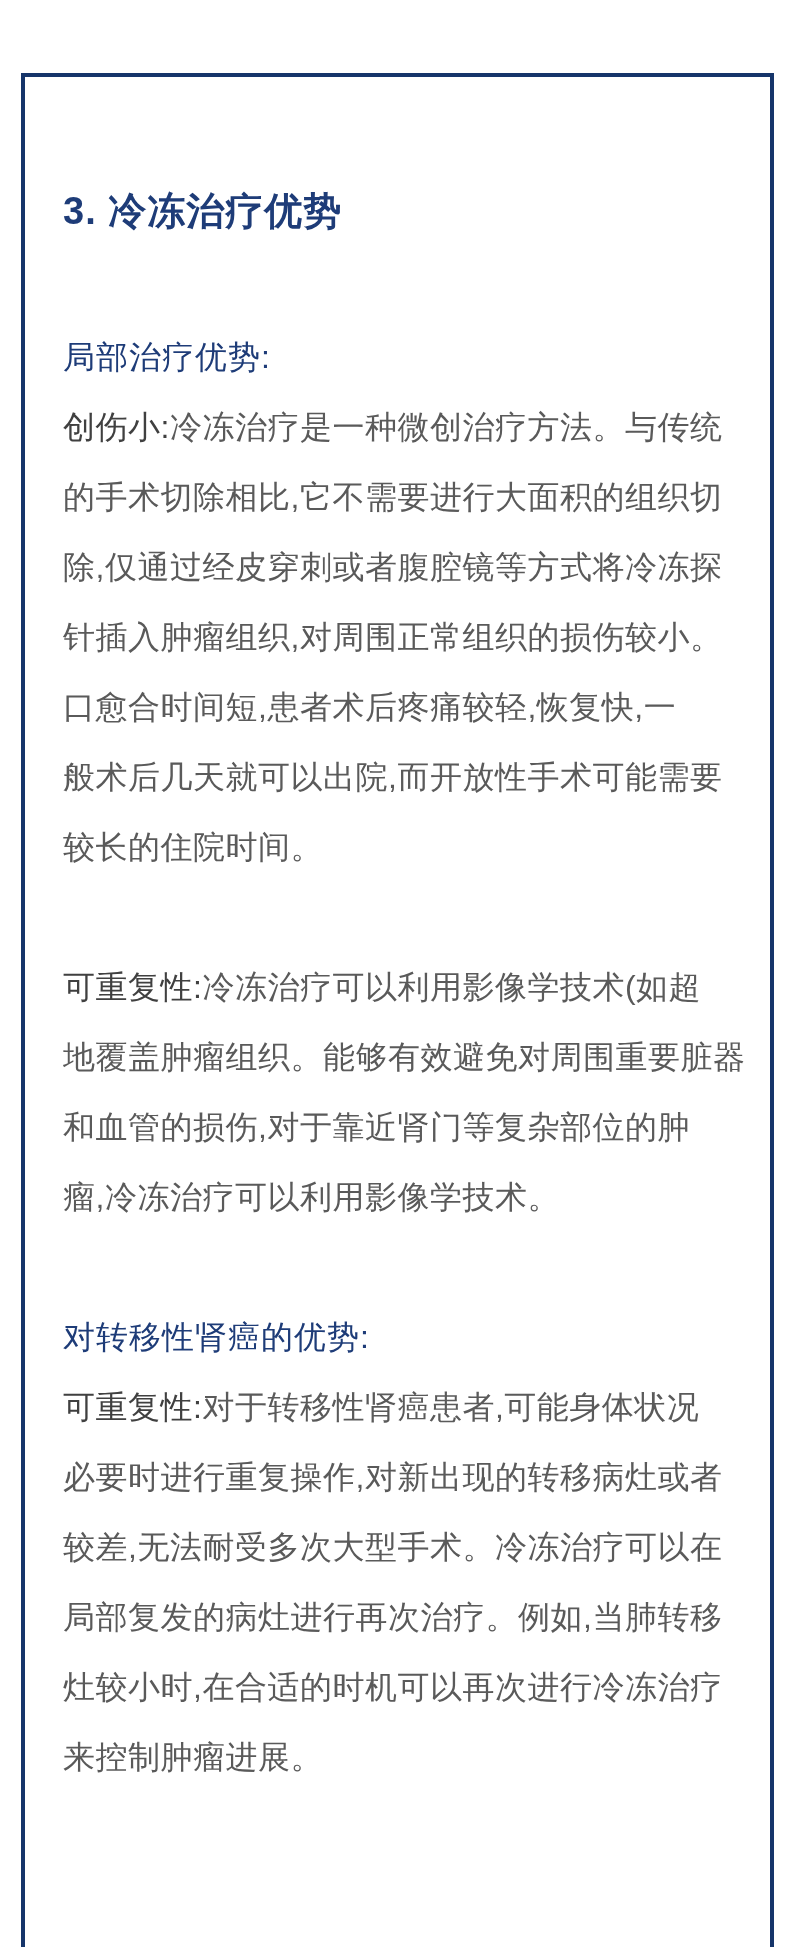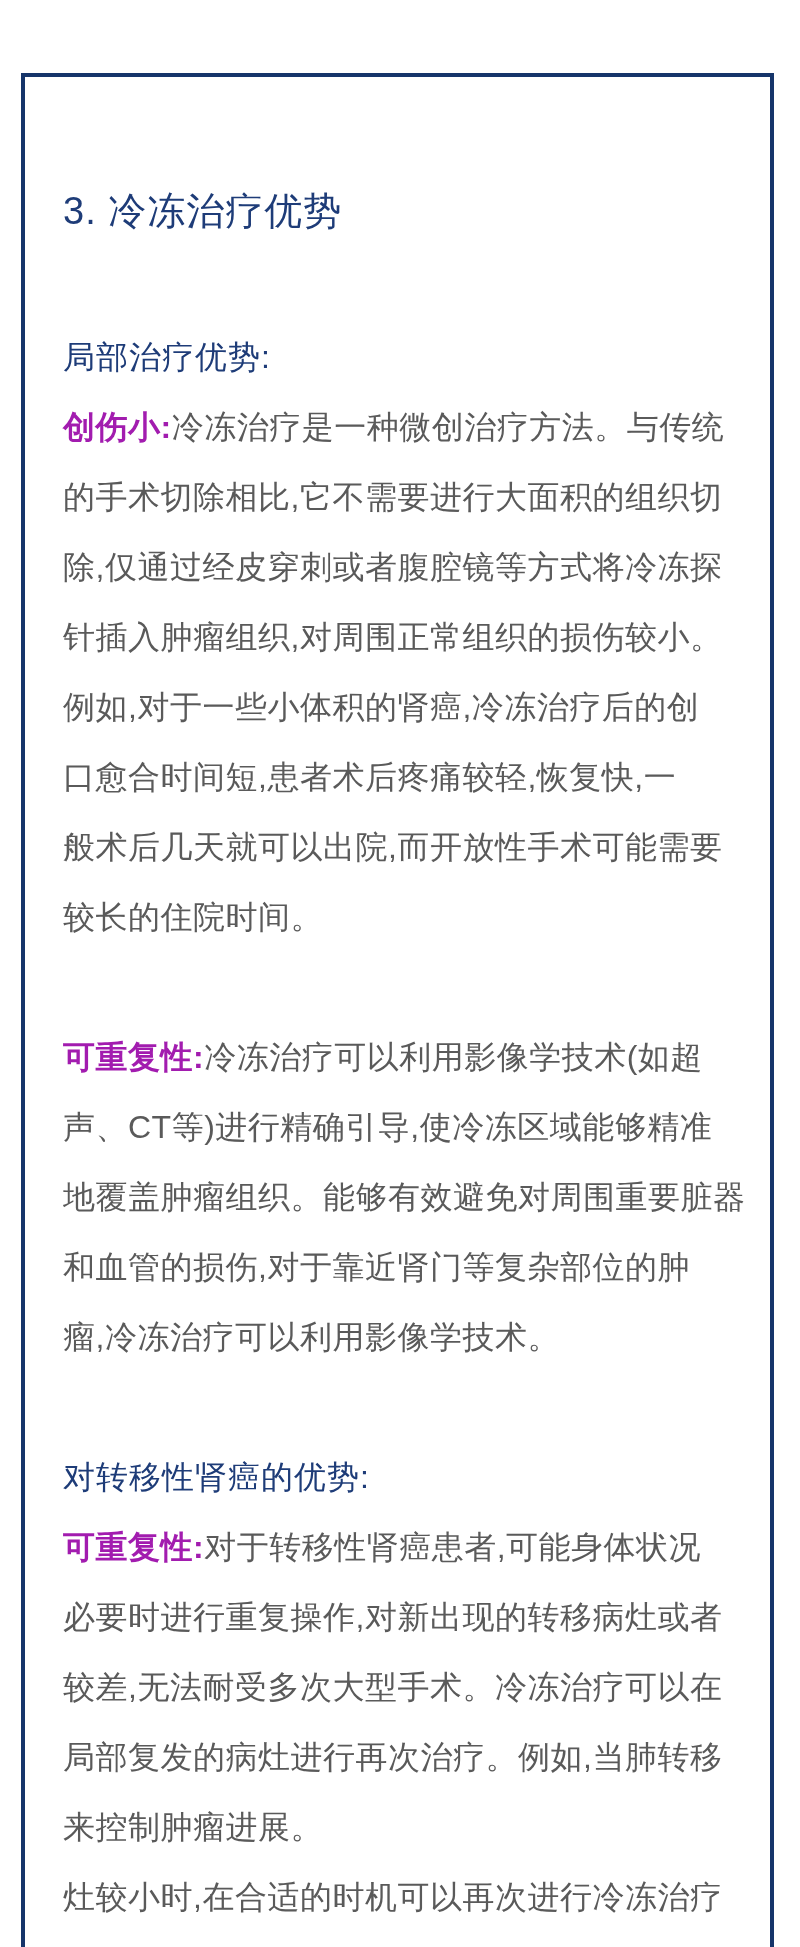--- a/index.html
+++ b/index.html
@@ -24,21 +24,21 @@
     border: 4px solid #16356a;
     border-bottom: none;
     background: #ffffff;
   }
   .content {
     padding: 110px 20px 0 38px;
   }
   .title {
     font-size: 38px;
     line-height: 48px;
-    font-weight: normal;
+    font-weight: bold;
     color: #1e3c78;
     letter-spacing: 1px;
     margin: 0 0 87px 0;
     white-space: nowrap;
   }
   .line {
     height: 70px;
     line-height: 70px;
     white-space: nowrap;
   }
@@ -47,52 +47,50 @@
     font-weight: normal;
     color: #1e3c78;
     letter-spacing: 1px;
   }
   .body-line {
     font-size: 32px;
     color: #5a5a5a;
     letter-spacing: 0.5px;
   }
   .bold-prefix {
-    font-weight: bold;
-    color: #a21caf;
+    font-weight: normal;
+    color: #404040;
   }
   .gap {
     height: 70px;
   }
 </style>
 </head>
 <body>
 
 <div class="frame">
   <div class="content">
     <div class="title">3. 冷冻治疗优势</div>
     <div>
         <div class="line heading">局部治疗优势:</div>
         <div class="line body-line"><span class="bold-prefix">创伤小:</span>冷冻治疗是一种微创治疗方法。与传统</div>
         <div class="line body-line">的手术切除相比,它不需要进行大面积的组织切</div>
         <div class="line body-line">除,仅通过经皮穿刺或者腹腔镜等方式将冷冻探</div>
         <div class="line body-line">针插入肿瘤组织,对周围正常组织的损伤较小。</div>
-        <div class="line body-line">例如,对于一些小体积的肾癌,冷冻治疗后的创</div>
         <div class="line body-line">口愈合时间短,患者术后疼痛较轻,恢复快,一</div>
         <div class="line body-line">般术后几天就可以出院,而开放性手术可能需要</div>
         <div class="line body-line">较长的住院时间。</div>
         <div class="gap"></div>
         <div class="line body-line"><span class="bold-prefix">可重复性:</span>冷冻治疗可以利用影像学技术(如超</div>
-        <div class="line body-line">声、CT等)进行精确引导,使冷冻区域能够精准</div>
         <div class="line body-line">地覆盖肿瘤组织。能够有效避免对周围重要脏器</div>
         <div class="line body-line">和血管的损伤,对于靠近肾门等复杂部位的肿</div>
         <div class="line body-line">瘤,冷冻治疗可以利用影像学技术。</div>
         <div class="gap"></div>
         <div class="line heading">对转移性肾癌的优势:</div>
         <div class="line body-line"><span class="bold-prefix">可重复性:</span>对于转移性肾癌患者,可能身体状况</div>
         <div class="line body-line">必要时进行重复操作,对新出现的转移病灶或者</div>
         <div class="line body-line">较差,无法耐受多次大型手术。冷冻治疗可以在</div>
         <div class="line body-line">局部复发的病灶进行再次治疗。例如,当肺转移</div>
+        <div class="line body-line">灶较小时,在合适的时机可以再次进行冷冻治疗</div>
         <div class="line body-line">来控制肿瘤进展。</div>
-        <div class="line body-line">灶较小时,在合适的时机可以再次进行冷冻治疗</div>
       </div>
   </div>
 </div>
 
 </body></html>

